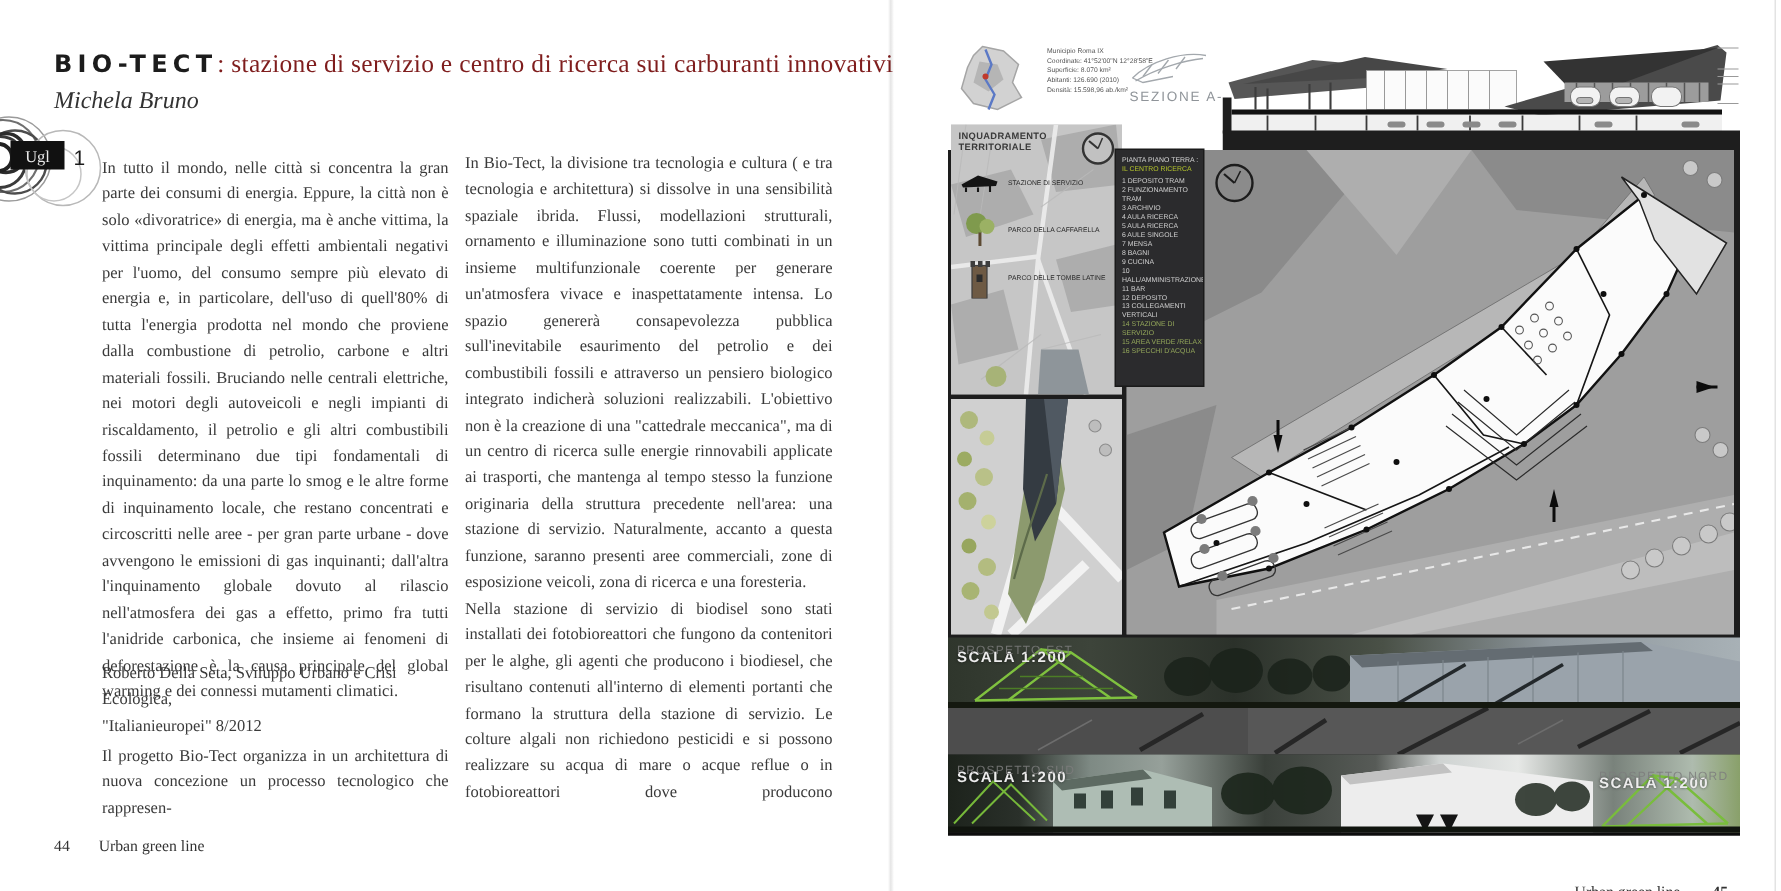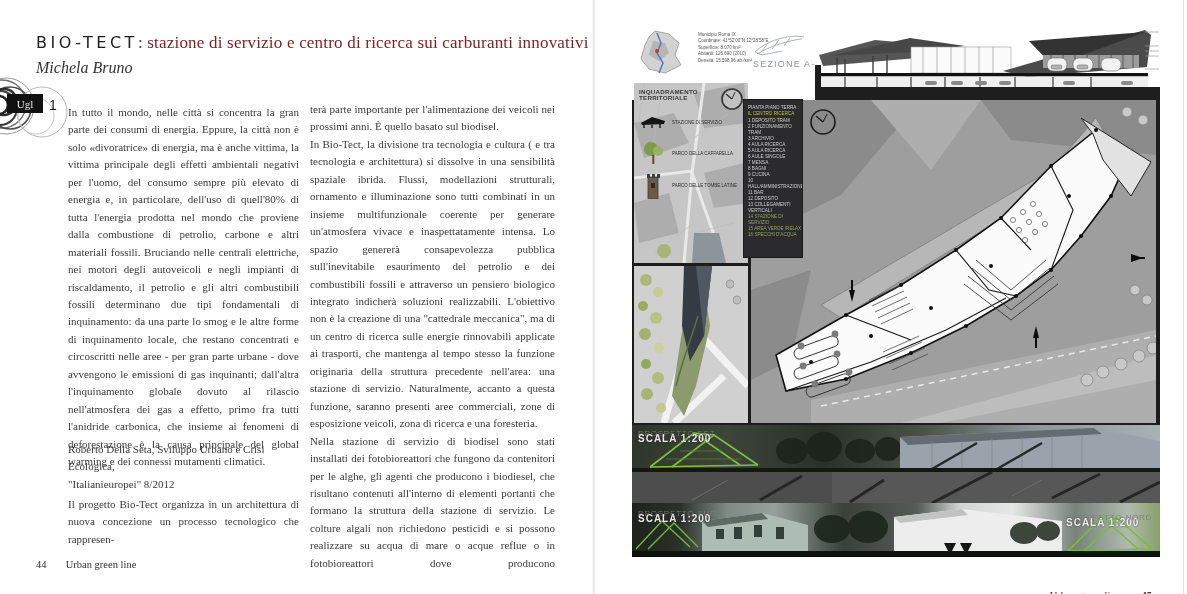--- a/index.html
+++ b/index.html
@@ -1,21 +1,21 @@
 <!DOCTYPE html>
 <html><head>
 <meta charset="utf-8">
 <style>
   html,body{margin:0;padding:0;background:#ffffff;}
   .stage{position:relative;width:1187px;height:594px;background:#fff;overflow:hidden;
          font-family:"Liberation Serif","DejaVu Serif",serif;color:#2e2e2e;}
   .abs{position:absolute;}
   
   .title-line{left:36px;top:33px;white-space:nowrap;}
-  .title-main{font-family:"DejaVu Sans",sans-serif;font-weight:400;font-size:16px;
+  .title-main{font-family:"DejaVu Sans",sans-serif;font-weight:700;font-size:16px;
               letter-spacing:3.5px;color:#1c1c1c;}
   .title-rest{font-size:17px;color:#7f1d1d;letter-spacing:.2px;}
   .author{left:36px;top:59px;font-style:italic;font-size:16px;color:#333;}
   .bodycol{font-size:11px;line-height:17.45px;text-align:justify;color:#3a3a3a;}
   .italic{}
   .justify-last{text-align-last:justify;}
   .attrib{font-size:11px;line-height:17.45px;color:#3a3a3a;}
   .footer{font-size:10.5px;color:#333;}
   .gutter{left:592px;top:0;width:4px;height:594px;
           background:linear-gradient(90deg,rgba(0,0,0,0) 0%,rgba(0,0,0,.10) 45%,rgba(0,0,0,0) 100%);}
@@ -82,21 +82,20 @@
     </svg>
 
     <div class="abs bodycol italic" style="left:68px;top:104px;width:231px;">In tutto il mondo, nelle città si concentra la gran parte dei consumi di energia. Eppure, la città non è solo «divoratrice» di energia, ma è anche vittima, la vittima principale degli effetti ambientali negativi per l'uomo, del consumo sempre più elevato di energia e, in particolare, dell'uso di quell'80% di tutta l'energia prodotta nel mondo che proviene dalla combustione di petrolio, carbone e altri materiali fossili. Bruciando nelle centrali elettriche, nei motori degli autoveicoli e negli impianti di riscaldamento, il petrolio e gli altri combustibili fossili determinano due tipi fondamentali di inquinamento: da una parte lo smog e le altre forme di inquinamento locale, che restano concentrati e circoscritti nelle aree - per gran parte urbane - dove avvengono le emissioni di gas inquinanti; dall'altra l'inquinamento globale dovuto al rilascio nell'atmosfera dei gas a effetto, primo fra tutti l'anidride carbonica, che insieme ai fenomeni di deforestazione è la causa principale del global warming e dei connessi mutamenti climatici.</div>
     <div class="abs attrib" style="left:68px;top:441px;width:231px;">
       <div>Roberto Della Seta, Sviluppo Urbano e Crisi Ecologica,</div>
       <div>"Italianieuropei" 8/2012</div>
     </div>
     <div class="abs bodycol" style="left:68px;top:496px;width:231px;">Il progetto Bio-Tect organizza in un architettura di nuova concezione un processo tecnologico che rappresen-</div>
 
     <div class="abs bodycol" style="left:310px;top:101px;width:245px;">
-      <div>terà parte importante per l'alimentazione dei veicoli nei prossimi anni. È quello basato sul biodisel.</div>
       <div>In Bio-Tect, la divisione tra tecnologia e cultura ( e tra tecnologia e architettura) si dissolve in una sensibilità spaziale ibrida. Flussi, modellazioni strutturali, ornamento e illuminazione sono tutti combinati in un insieme multifunzionale coerente per generare un'atmosfera vivace e inaspettatamente intensa. Lo spazio genererà consapevolezza pubblica sull'inevitabile esaurimento del petrolio e dei combustibili fossili e attraverso un pensiero biologico integrato indicherà soluzioni realizzabili. L'obiettivo non è la creazione di una "cattedrale meccanica", ma di un centro di ricerca sulle energie rinnovabili applicate ai trasporti, che mantenga al tempo stesso la funzione originaria della struttura precedente nell'area: una stazione di servizio. Naturalmente, accanto a questa funzione, saranno presenti aree commerciali, zone di esposizione veicoli, zona di ricerca e una foresteria.</div>
       <div class="justify-last">Nella stazione di servizio di biodisel sono stati installati dei fotobioreattori che fungono da contenitori per le alghe, gli agenti che producono i biodiesel, che risultano contenuti all'interno di elementi portanti che formano la struttura della stazione di servizio. Le colture algali non richiedono pesticidi e si possono realizzare su acqua di mare o acque reflue o in fotobioreattori dove producono</div>
     </div>
 
     <div class="abs footer" style="left:36px;top:559px;">
       <span>44</span>
       <span style="display:inline-block;width:14px;"></span>
       <span>Urban green line</span>
     </div>
   </div>

